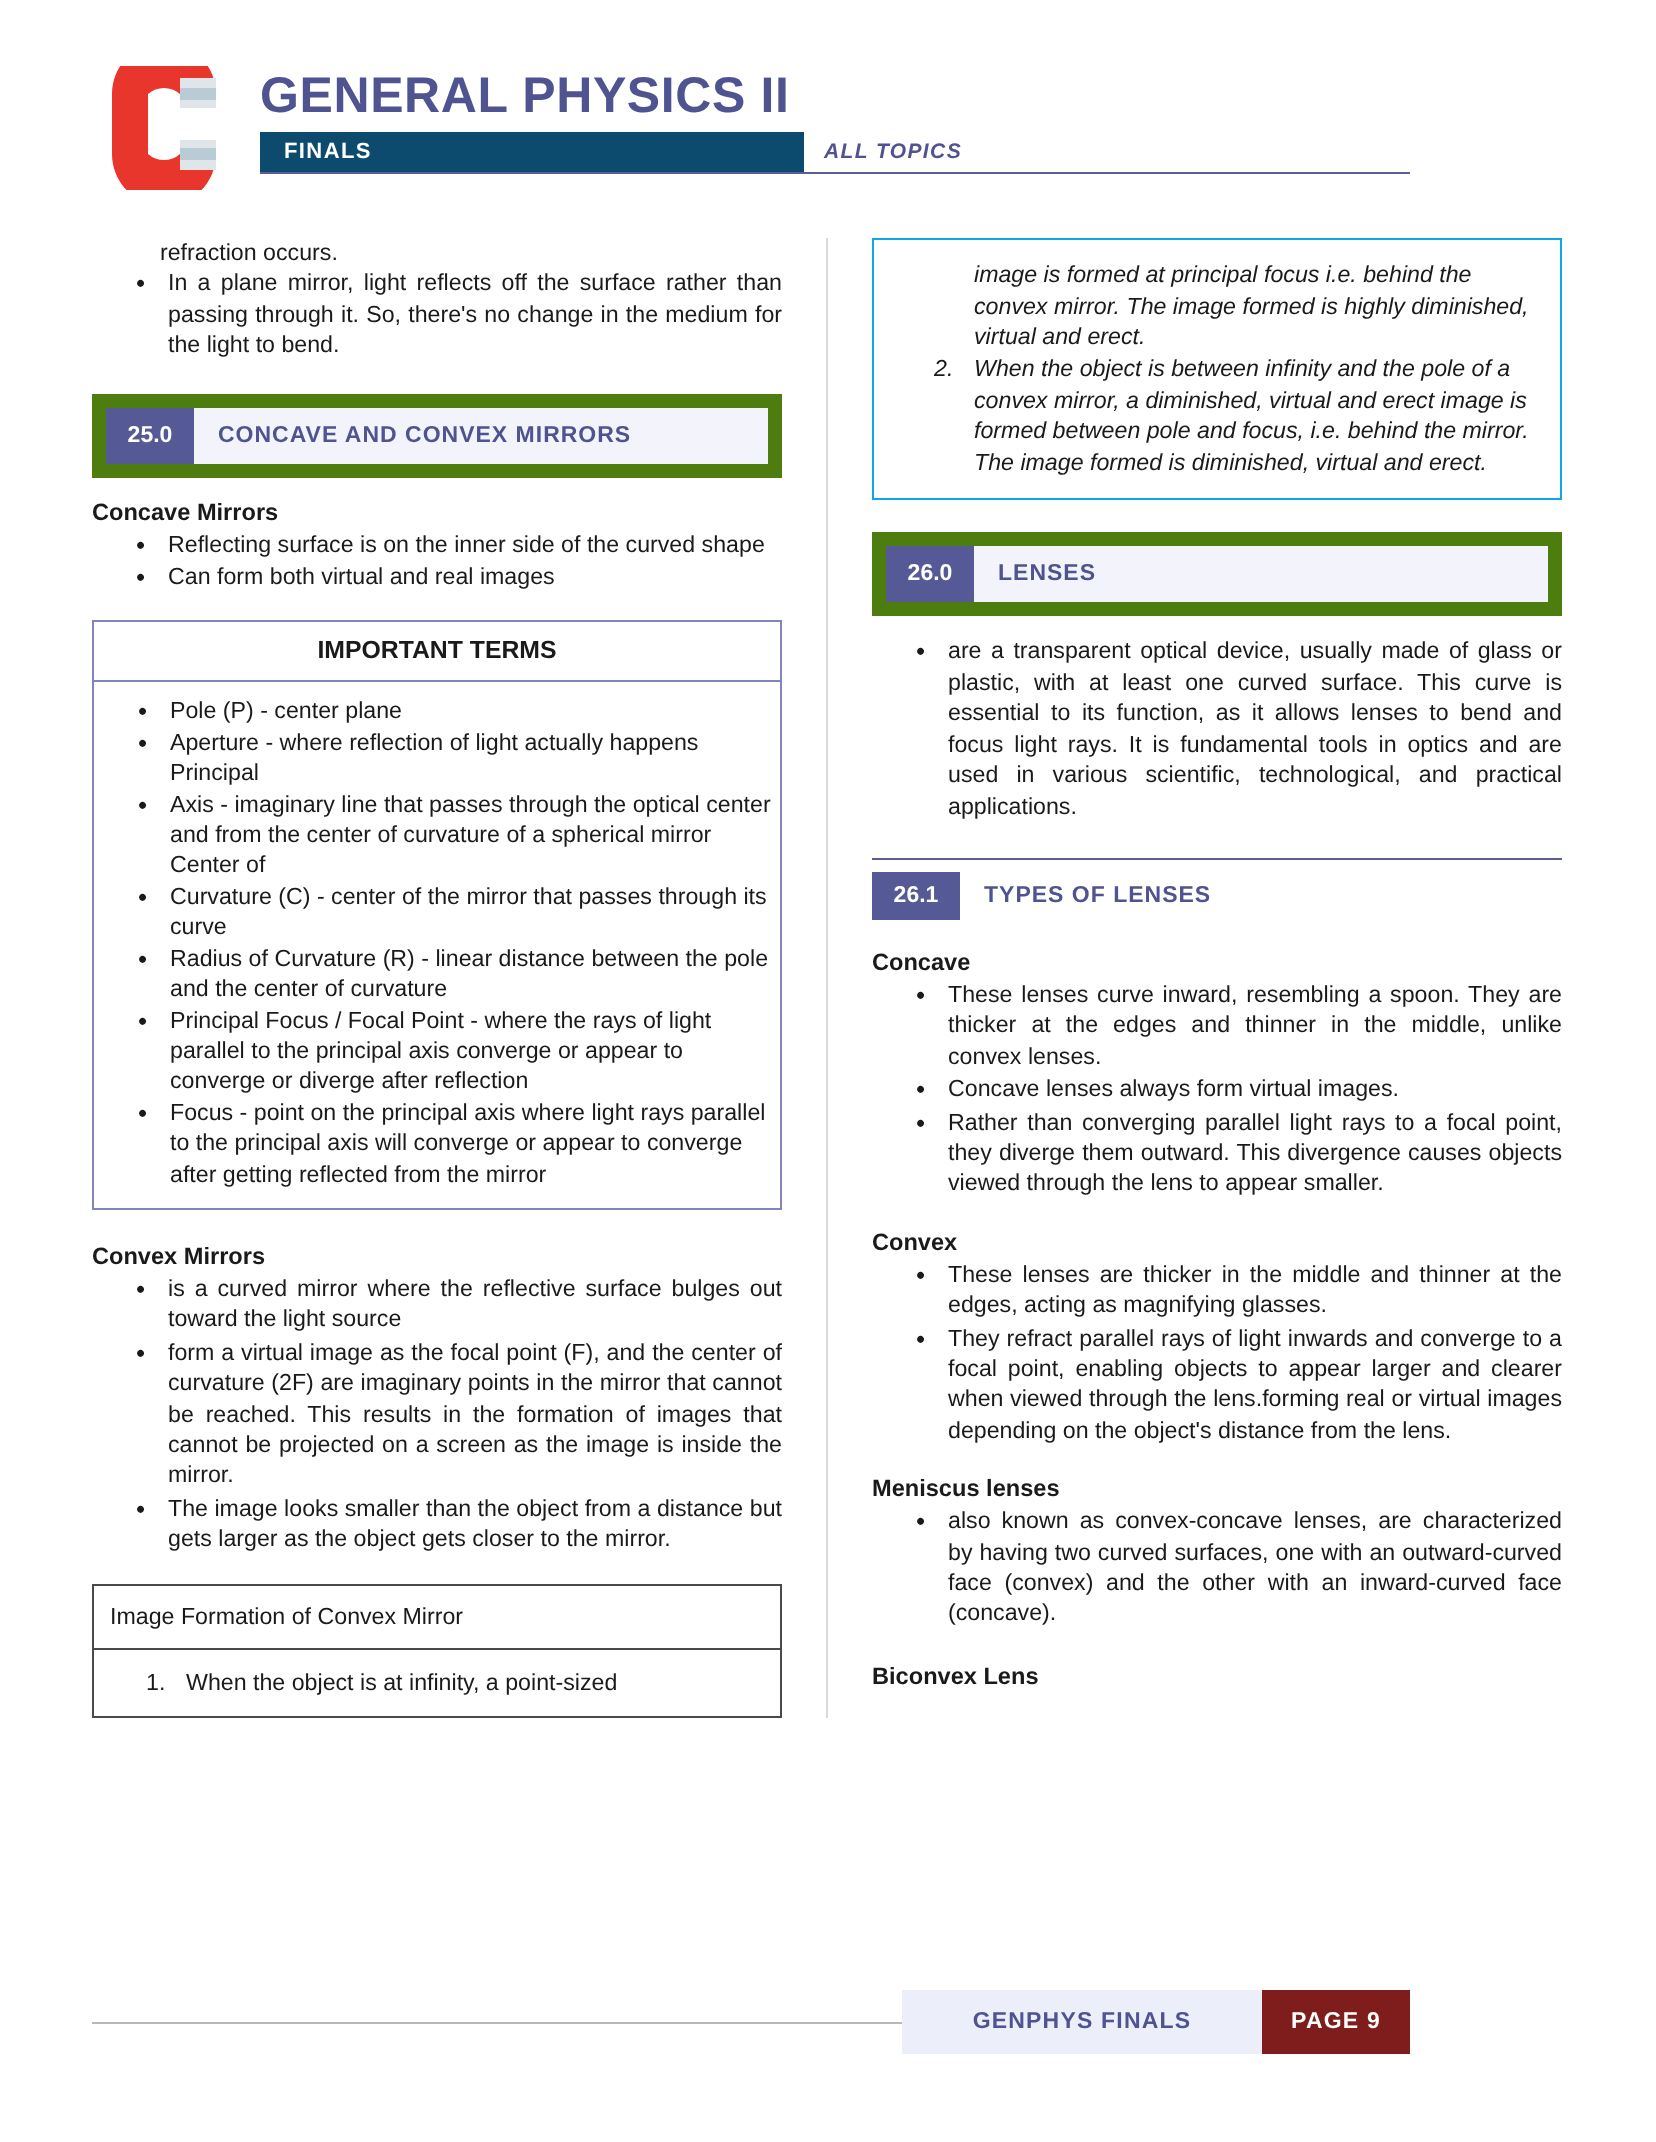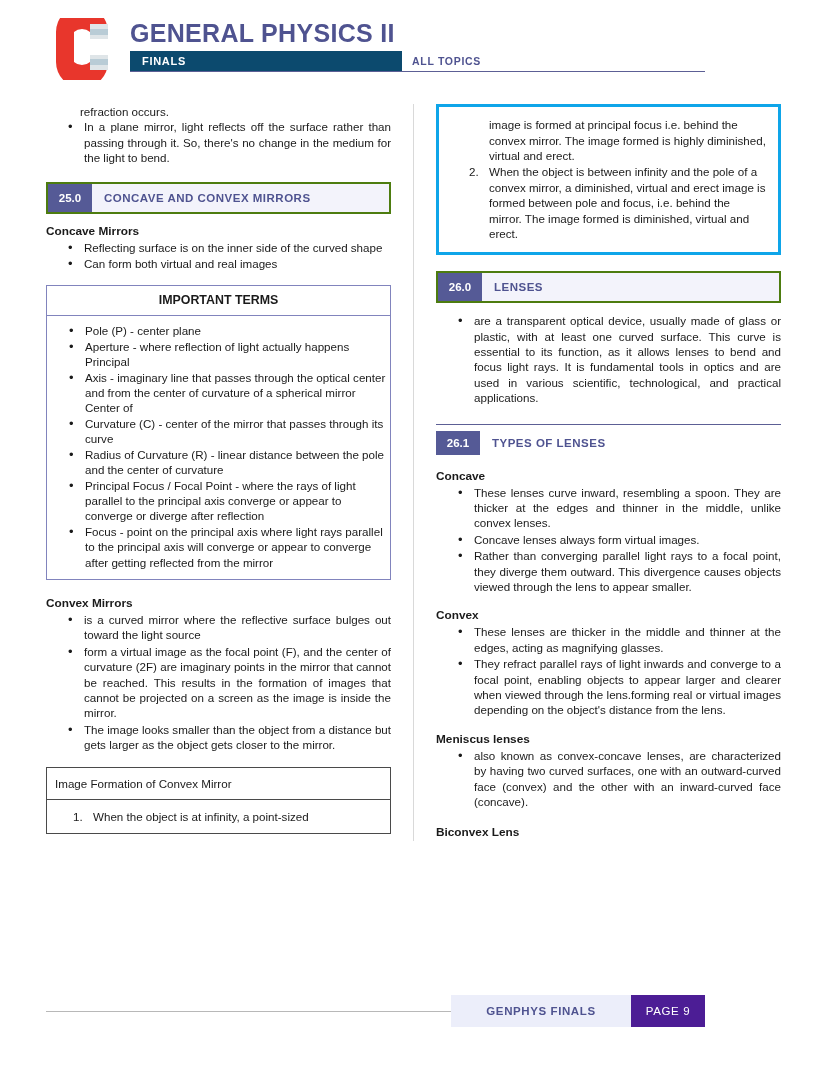--- a/index.html
+++ b/index.html
@@ -13,21 +13,21 @@
     font-family: "Liberation Sans", sans-serif;
     color: #1a1a1a;
     position: relative;
     overflow: hidden;
   }
   .page {
     position: relative;
     width: 751px;
     height: 1071px;
     box-sizing: border-box;
-    padding: 0 46px;
+    padding: 15px 46px;
   }
 
   
   .header {
     position: relative;
     height: 72px;
     display: flex;
     align-items: flex-start;
     padding-top: 18px;
   }
@@ -72,20 +72,21 @@
   }
   .tab-inactive {
     color: #4f5390;
     font-size: 10.5px;
     font-weight: bold;
     letter-spacing: 0.7px;
     display: flex;
     align-items: center;
     padding: 0 10px;
     flex: 1 1 auto;
+    font-style: italic;
   }
 
   
   .columns {
     display: flex;
     margin-top: 14px;
     position: relative;
   }
   .col {
     width: 345px;
@@ -161,21 +162,21 @@
     font-size: 11.6px;
     line-height: 1.35;
     margin: 0 0 0 46px;
     text-align: left;
   }
 
   
   .sec-bar {
     display: flex;
     align-items: stretch;
-    border: 2px solid #4d7c0f;
+    border: 7px solid #4d7c0f;
     background: #f3f3fb;
     height: 28px;
     margin: 16px 0 10px 0;
   }
   .sec-num {
     background: #555a96;
     color: #ffffff;
     font-size: 11.5px;
     font-weight: bold;
     display: flex;
@@ -233,22 +234,23 @@
     margin-top: 14px;
   }
   .plain-box-title {
     border-bottom: 1px solid #4a4a4a;
     font-size: 11.6px;
     padding: 9px 0 9px 8px;
   }
   .plain-box-body { padding: 9px 0 9px 0; }
 
   .outline-box {
-    border: 3px solid #0ea5e9;
+    border: 1px solid #0ea5e9;
     padding: 10px 12px 10px 4px;
+    font-style: italic;
   }
 
   
   .footer {
     position: absolute;
     left: 46px;
     right: 46px;
     bottom: 44px;
   }
   .footer-rule {
@@ -268,24 +270,24 @@
     font-size: 11.5px;
     font-weight: bold;
     letter-spacing: 0.6px;
     width: 180px;
     height: 32px;
     display: flex;
     align-items: center;
     justify-content: center;
   }
   .foot-right {
-    background: #4c1d95;
+    background: #7f1d1d;
     color: #ffffff;
     font-size: 11.5px;
-    font-weight: normal;
+    font-weight: bold;
     letter-spacing: 0.6px;
     width: 74px;
     height: 32px;
     display: flex;
     align-items: center;
     justify-content: center;
   }
 </style>
 </head>
 <body>

